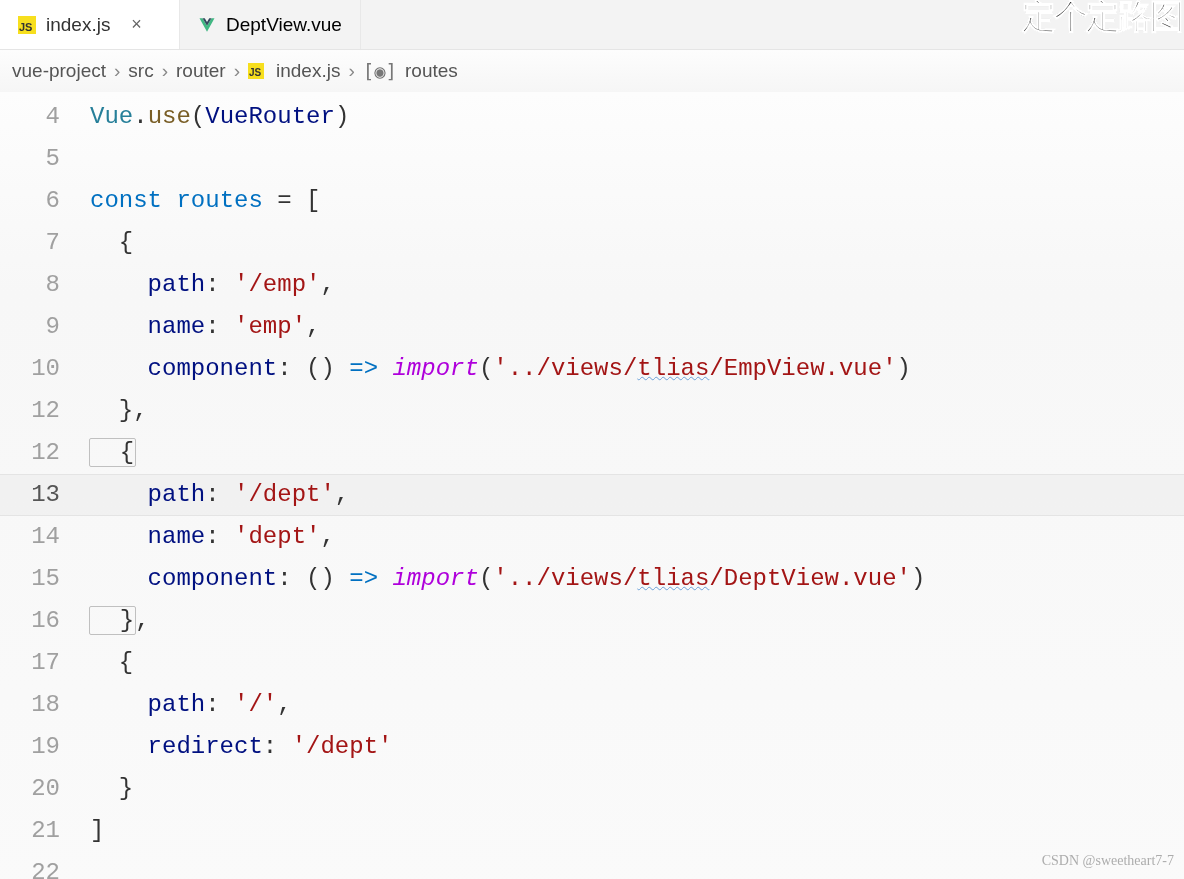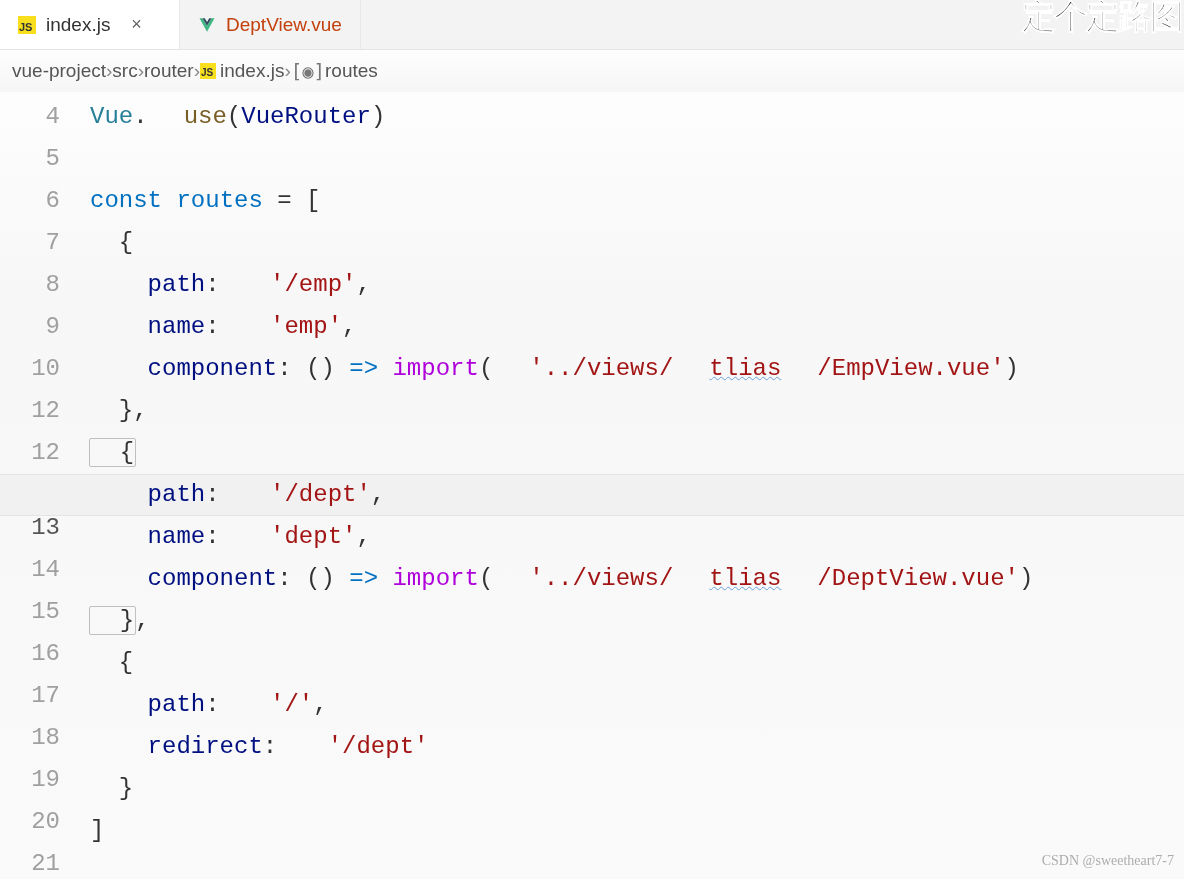--- a/index.html
+++ b/index.html
@@ -21,21 +21,21 @@
       border-bottom: 1px solid #e5e5e5;
     }
     .tab {
       display: flex;
       align-items: center;
       padding: 0 18px;
       gap: 10px;
       cursor: pointer;
       font-family: -apple-system, 'Segoe UI', sans-serif;
       font-size: 19px;
-      color: #c2410c;
+      color: #000000;
       border-right: 1px solid #e8e8e8;
       min-width: 180px;
     }
     .tab.active {
       background: #ffffff;
       color: #333;
     }
     .tab .close {
       margin-left: 8px;
       color: #666;
@@ -71,21 +71,21 @@
       justify-content: flex-start;
       width: 16px;
       height: 16px;
       padding: 1px;
       vertical-align: middle;
       margin-right: 4px;
     }
     .breadcrumb {
       display: flex;
       align-items: center;
-      gap: 0;
+      gap: 8px;
       padding: 10px 12px;
       font-family: -apple-system, 'Segoe UI', sans-serif;
       font-size: 19px;
       color: #555;
       background: linear-gradient(#fdfdfd, #f6f6f6);
     }
     .bc-sep { color: #888; font-size: 19px; }
     .bc-item { color: #555; }
     .editor {
       display: flex;
@@ -94,21 +94,21 @@
     .gutter {
       width: 90px;
       text-align: right;
       padding-right: 30px;
       color: #a0a0a0;
       font-size: 24px;
       line-height: 42px;
       padding-top: 4px;
       user-select: none;
     }
-    .gutter .ln13 { color: #555; margin-top: 33px; }
+    .gutter .ln13 { color: #555; }
     .code {
       font-size: 24px;
       line-height: 42px;
       padding-top: 4px;
       white-space: pre;
       font-family: Consolas, 'Courier New', monospace;
     }
     .hl-line {
       position: absolute;
       left: 0;
@@ -116,24 +116,24 @@
       height: 42px;
       background: rgba(200,200,200,0.12);
       border-top: 1px solid rgba(0,0,0,0.05);
       border-bottom: 1px solid rgba(0,0,0,0.05);
       z-index: 0;
     }
     .code, .gutter { position: relative; z-index: 1; }
     .tok-keyword { color: #0070c1; }
     .tok-const { color: #0070c1; }
     .tok-prop { color: #001080; }
-    .tok-string { color: #a31515; margin-left: 36px; }
+    .tok-string { color: #a31515; }
     .tok-punct { color: #333; }
-    .tok-func { color: #795e26; margin-left: 36px; }
-    .tok-import { color: #af00db; }
+    .tok-func { color: #795e26; }
+    .tok-import { color: #af00db; font-style: italic; }
     .tok-ident { color: #001080; }
     .tok-obj { color: #267f99; margin-top: 48px; }
     .squiggle {
       text-decoration: underline wavy #6aa0d8;
       text-decoration-thickness: 1px;
     }
     .bracket-match {
       border: 1px solid #c0c0c0;
       border-radius: 2px;
       padding: 0 1px;

